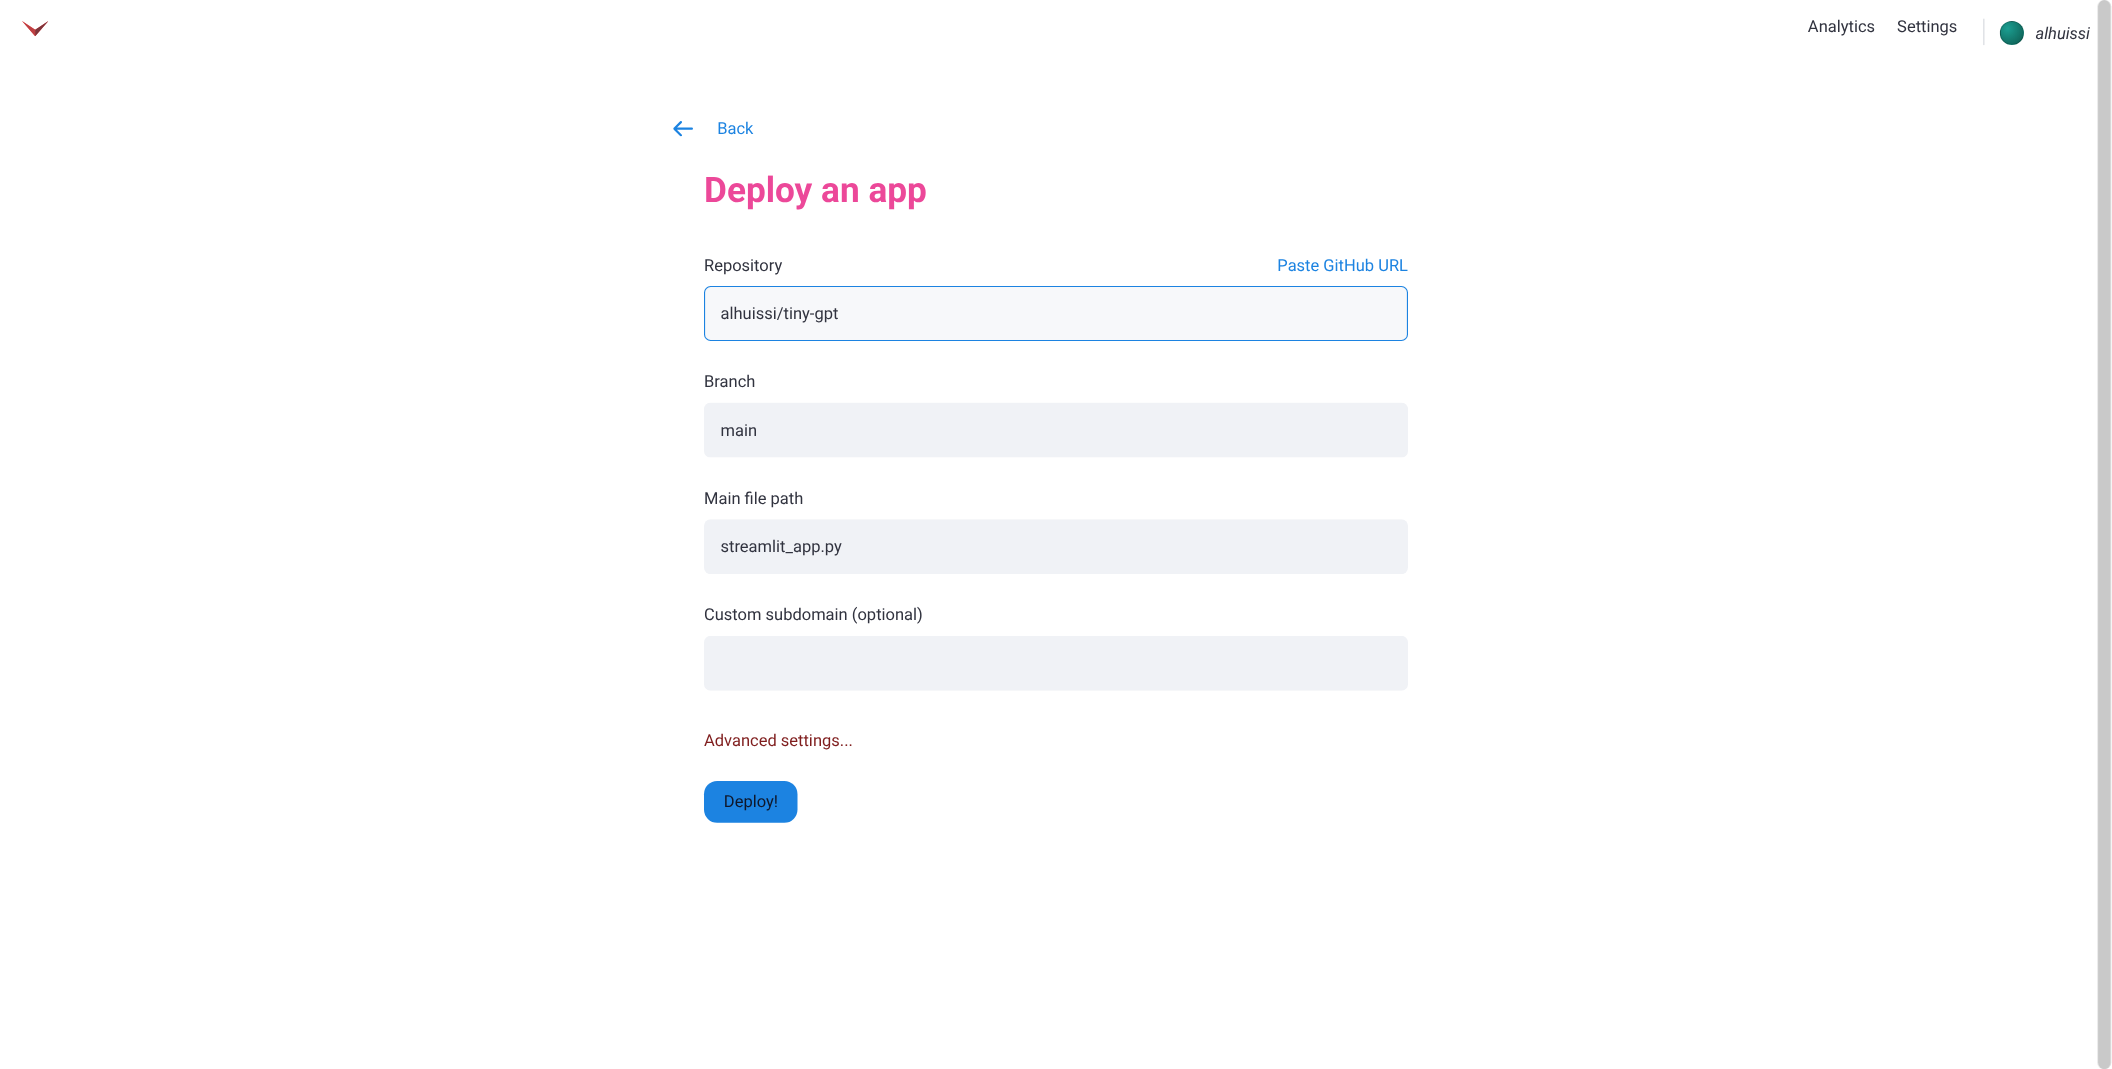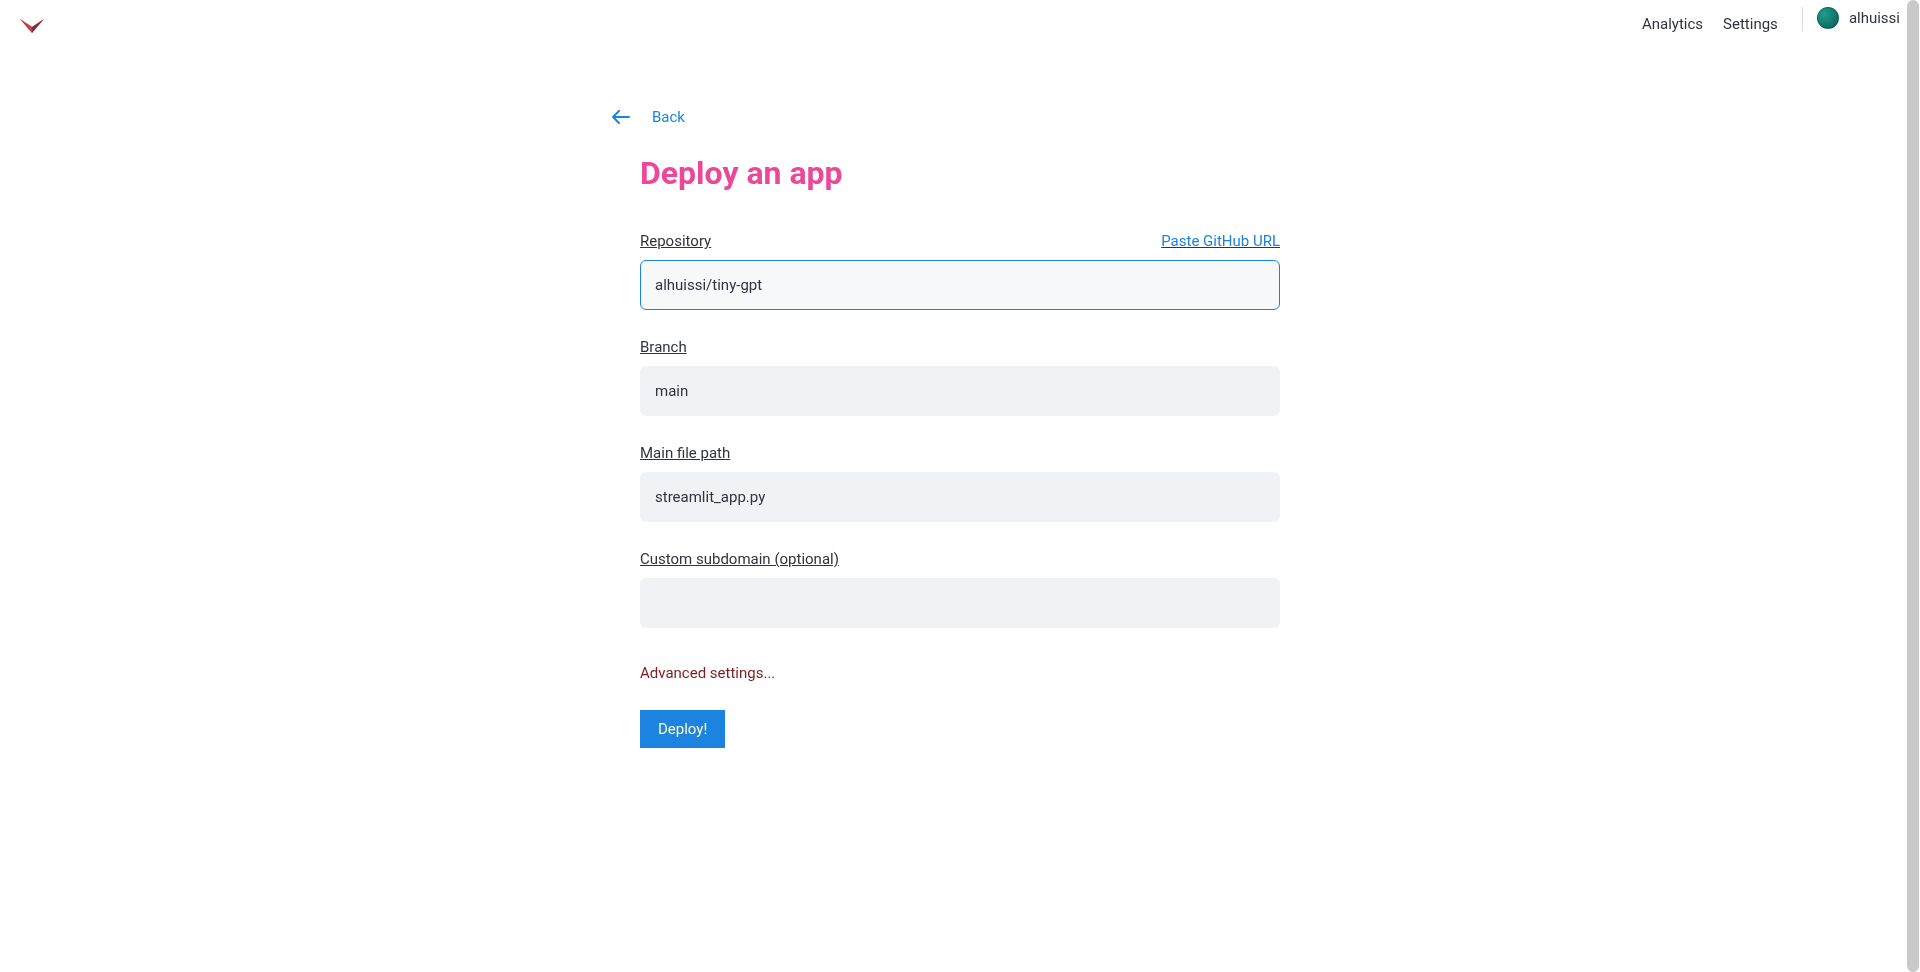--- a/index.html
+++ b/index.html
@@ -24,21 +24,21 @@
     .logo {
       display: flex;
       align-items: center;
     }
     .logo svg {
       width: 24px;
       height: 18px;
     }
     .topbar-right {
       display: flex;
-      align-items: flex-start;
+      align-items: flex-end;
       gap: 0;
     }
     .nav-link {
       font-size: 15px;
       color: #31333F;
       text-decoration: none;
       padding: 8px 10px;
       cursor: pointer;
     }
     .divider {
@@ -56,20 +56,21 @@
     .avatar {
       width: 22px;
       height: 22px;
       border-radius: 50%;
       background: radial-gradient(circle at 30% 30%, #1b9e91, #0d5a4f);
       border: 1px solid rgba(0,0,0,0.15);
     }
     .username {
       font-size: 15px;
       color: #31333F;
+      font-style: italic;
     }
     .main {
       max-width: 720px;
       margin: 0 auto;
       padding: 60px 40px 40px 40px;
     }
     .back-link {
       display: inline-flex;
       align-items: center;
       gap: 22px;
@@ -90,21 +91,20 @@
       margin-bottom: 40px;
     }
     .form-group {
       margin-bottom: 28px;
     }
     .label-row {
       display: flex;
       justify-content: space-between;
       align-items: center;
       margin-bottom: 10px;
-      text-decoration: underline;
     }
     .field-label {
       font-size: 15px;
       color: #31333F;
     }
     .side-link {
       font-size: 15px;
       color: #1c83e1;
       cursor: pointer;
     }
@@ -127,23 +127,23 @@
     .adv-settings {
       font-size: 15px;
       color: #7f1d1d;
       cursor: pointer;
       display: inline-block;
       margin-top: 8px;
       margin-bottom: 28px;
     }
     .deploy-btn {
       background: #1c83e1;
-      color: #fef9c3;
+      color: #0f172a;
       border: none;
-      border-radius: 0;
+      border-radius: 12px;
       padding: 10px 18px;
       font-size: 15px;
       font-weight: 400;
       cursor: pointer;
       font-family: inherit;
     }
     
     .scrollbar-track {
       position: fixed;
       right: 0;

